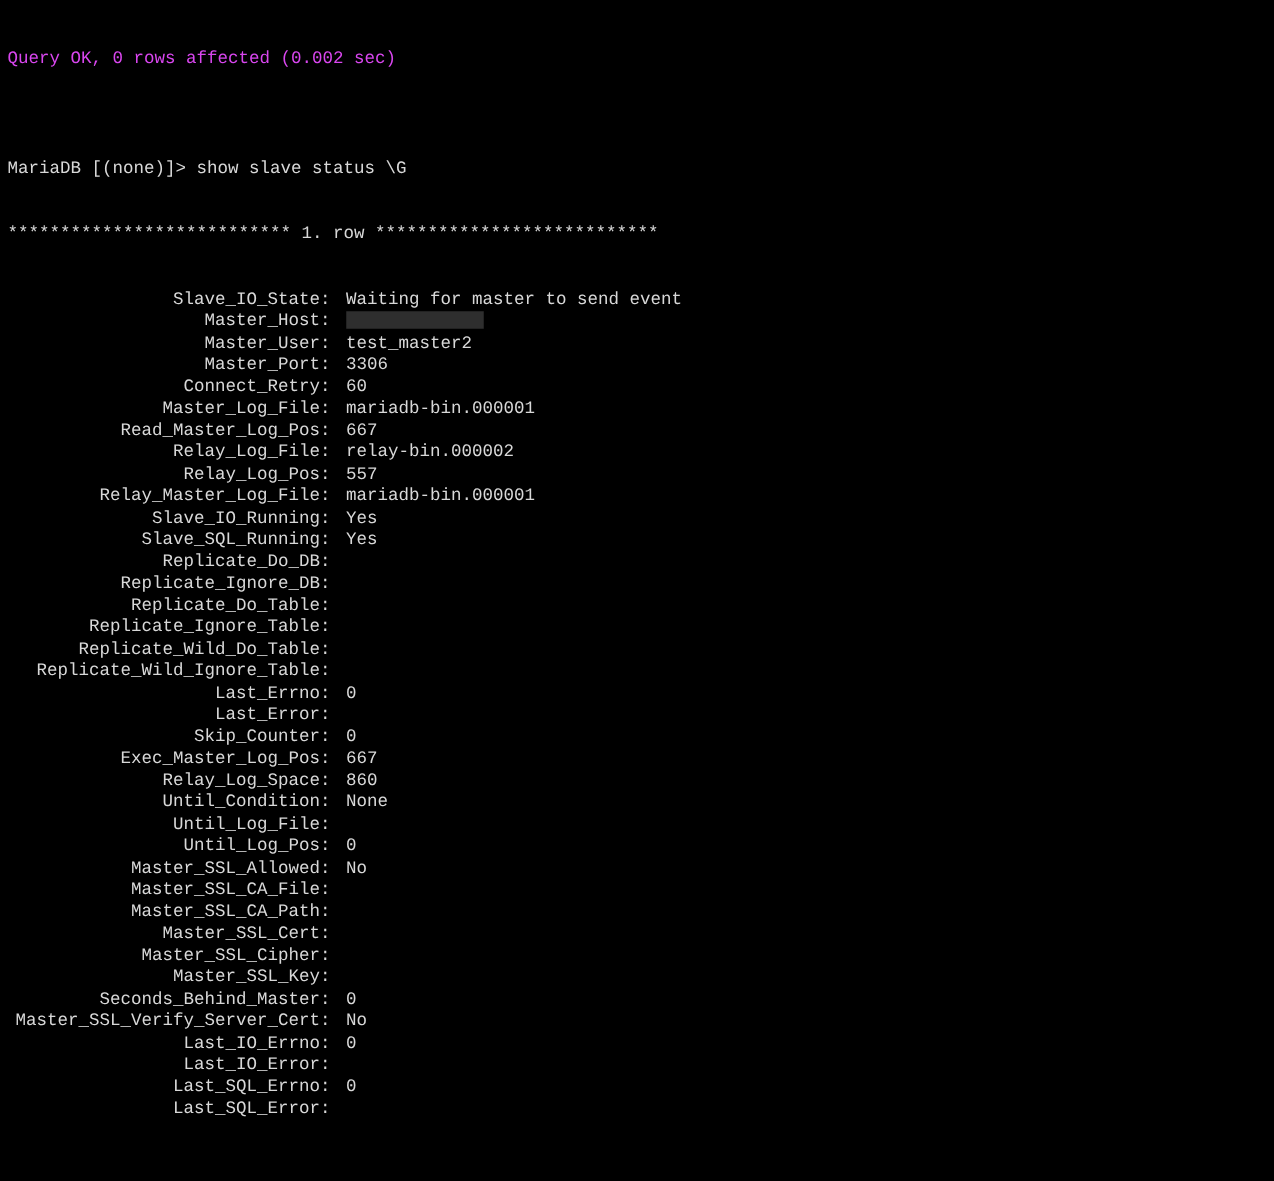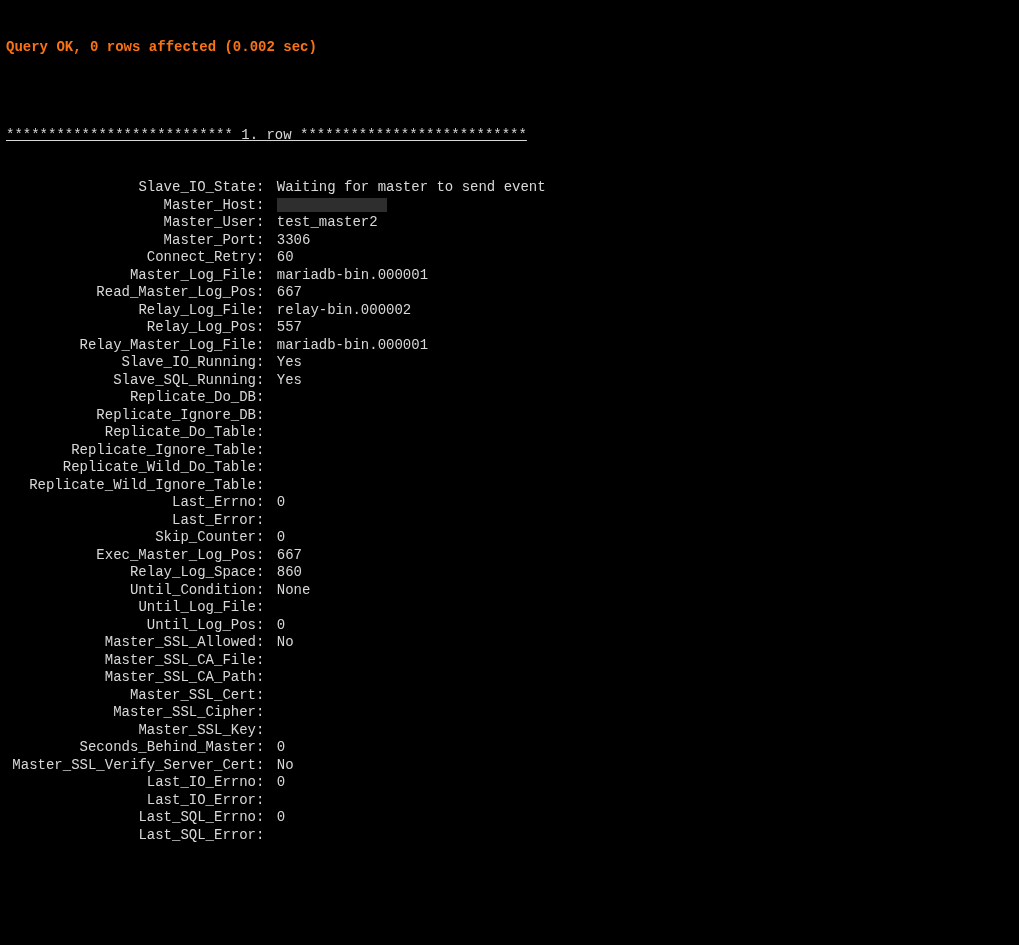--- a/index.html
+++ b/index.html
@@ -10,26 +10,25 @@
     font-family: "Courier New", Courier, monospace;
     font-size: 14px;
     line-height: 1.25;
     width: 1019px;
   }
   .terminal {
     padding: 4px 6px;
     white-space: pre;
   }
   .bold {
-    font-weight: bold;
-    color: #f97316;
+    font-weight: normal;
+    color: #d946ef;
   }
   .row-line {
     white-space: pre;
-    text-decoration: underline;
   }
   .field-line {
     display: flex;
   }
   .field-key {
     display: inline-block;
     width: 250px;
     text-align: right;
   }
   .field-sep {
@@ -46,16 +45,17 @@
     background: #2e2e2e;
     vertical-align: middle;
   }
 </style>
 </head>
 <body>
 
 <div class="terminal">
   <div class="bold">Query OK, 0 rows affected (0.002 sec)</div>
   <div></div>
+  <div><span>MariaDB [(none)]&gt; </span><span>show slave status \G</span></div>
   <div class="row-line">*************************** 1. row ***************************</div>
   <div id="fields"><div class="field-line"><span class="field-key">Slave_IO_State</span><span class="field-sep">: </span><span class="field-val">Waiting for master to send event</span></div><div class="field-line"><span class="field-key">Master_Host</span><span class="field-sep">: </span><span class="field-val"><span class="redacted"></span></span></div><div class="field-line"><span class="field-key">Master_User</span><span class="field-sep">: </span><span class="field-val">test_master2</span></div><div class="field-line"><span class="field-key">Master_Port</span><span class="field-sep">: </span><span class="field-val">3306</span></div><div class="field-line"><span class="field-key">Connect_Retry</span><span class="field-sep">: </span><span class="field-val">60</span></div><div class="field-line"><span class="field-key">Master_Log_File</span><span class="field-sep">: </span><span class="field-val">mariadb-bin.000001</span></div><div class="field-line"><span class="field-key">Read_Master_Log_Pos</span><span class="field-sep">: </span><span class="field-val">667</span></div><div class="field-line"><span class="field-key">Relay_Log_File</span><span class="field-sep">: </span><span class="field-val">relay-bin.000002</span></div><div class="field-line"><span class="field-key">Relay_Log_Pos</span><span class="field-sep">: </span><span class="field-val">557</span></div><div class="field-line"><span class="field-key">Relay_Master_Log_File</span><span class="field-sep">: </span><span class="field-val">mariadb-bin.000001</span></div><div class="field-line"><span class="field-key">Slave_IO_Running</span><span class="field-sep">: </span><span class="field-val">Yes</span></div><div class="field-line"><span class="field-key">Slave_SQL_Running</span><span class="field-sep">: </span><span class="field-val">Yes</span></div><div class="field-line"><span class="field-key">Replicate_Do_DB</span><span class="field-sep">: </span><span class="field-val"></span></div><div class="field-line"><span class="field-key">Replicate_Ignore_DB</span><span class="field-sep">: </span><span class="field-val"></span></div><div class="field-line"><span class="field-key">Replicate_Do_Table</span><span class="field-sep">: </span><span class="field-val"></span></div><div class="field-line"><span class="field-key">Replicate_Ignore_Table</span><span class="field-sep">: </span><span class="field-val"></span></div><div class="field-line"><span class="field-key">Replicate_Wild_Do_Table</span><span class="field-sep">: </span><span class="field-val"></span></div><div class="field-line"><span class="field-key">Replicate_Wild_Ignore_Table</span><span class="field-sep">: </span><span class="field-val"></span></div><div class="field-line"><span class="field-key">Last_Errno</span><span class="field-sep">: </span><span class="field-val">0</span></div><div class="field-line"><span class="field-key">Last_Error</span><span class="field-sep">: </span><span class="field-val"></span></div><div class="field-line"><span class="field-key">Skip_Counter</span><span class="field-sep">: </span><span class="field-val">0</span></div><div class="field-line"><span class="field-key">Exec_Master_Log_Pos</span><span class="field-sep">: </span><span class="field-val">667</span></div><div class="field-line"><span class="field-key">Relay_Log_Space</span><span class="field-sep">: </span><span class="field-val">860</span></div><div class="field-line"><span class="field-key">Until_Condition</span><span class="field-sep">: </span><span class="field-val">None</span></div><div class="field-line"><span class="field-key">Until_Log_File</span><span class="field-sep">: </span><span class="field-val"></span></div><div class="field-line"><span class="field-key">Until_Log_Pos</span><span class="field-sep">: </span><span class="field-val">0</span></div><div class="field-line"><span class="field-key">Master_SSL_Allowed</span><span class="field-sep">: </span><span class="field-val">No</span></div><div class="field-line"><span class="field-key">Master_SSL_CA_File</span><span class="field-sep">: </span><span class="field-val"></span></div><div class="field-line"><span class="field-key">Master_SSL_CA_Path</span><span class="field-sep">: </span><span class="field-val"></span></div><div class="field-line"><span class="field-key">Master_SSL_Cert</span><span class="field-sep">: </span><span class="field-val"></span></div><div class="field-line"><span class="field-key">Master_SSL_Cipher</span><span class="field-sep">: </span><span class="field-val"></span></div><div class="field-line"><span class="field-key">Master_SSL_Key</span><span class="field-sep">: </span><span class="field-val"></span></div><div class="field-line"><span class="field-key">Seconds_Behind_Master</span><span class="field-sep">: </span><span class="field-val">0</span></div><div class="field-line"><span class="field-key">Master_SSL_Verify_Server_Cert</span><span class="field-sep">: </span><span class="field-val">No</span></div><div class="field-line"><span class="field-key">Last_IO_Errno</span><span class="field-sep">: </span><span class="field-val">0</span></div><div class="field-line"><span class="field-key">Last_IO_Error</span><span class="field-sep">: </span><span class="field-val"></span></div><div class="field-line"><span class="field-key">Last_SQL_Errno</span><span class="field-sep">: </span><span class="field-val">0</span></div><div class="field-line"><span class="field-key">Last_SQL_Error</span><span class="field-sep">: </span><span class="field-val"></span></div></div>
   
 </div>
 
 </body></html>

